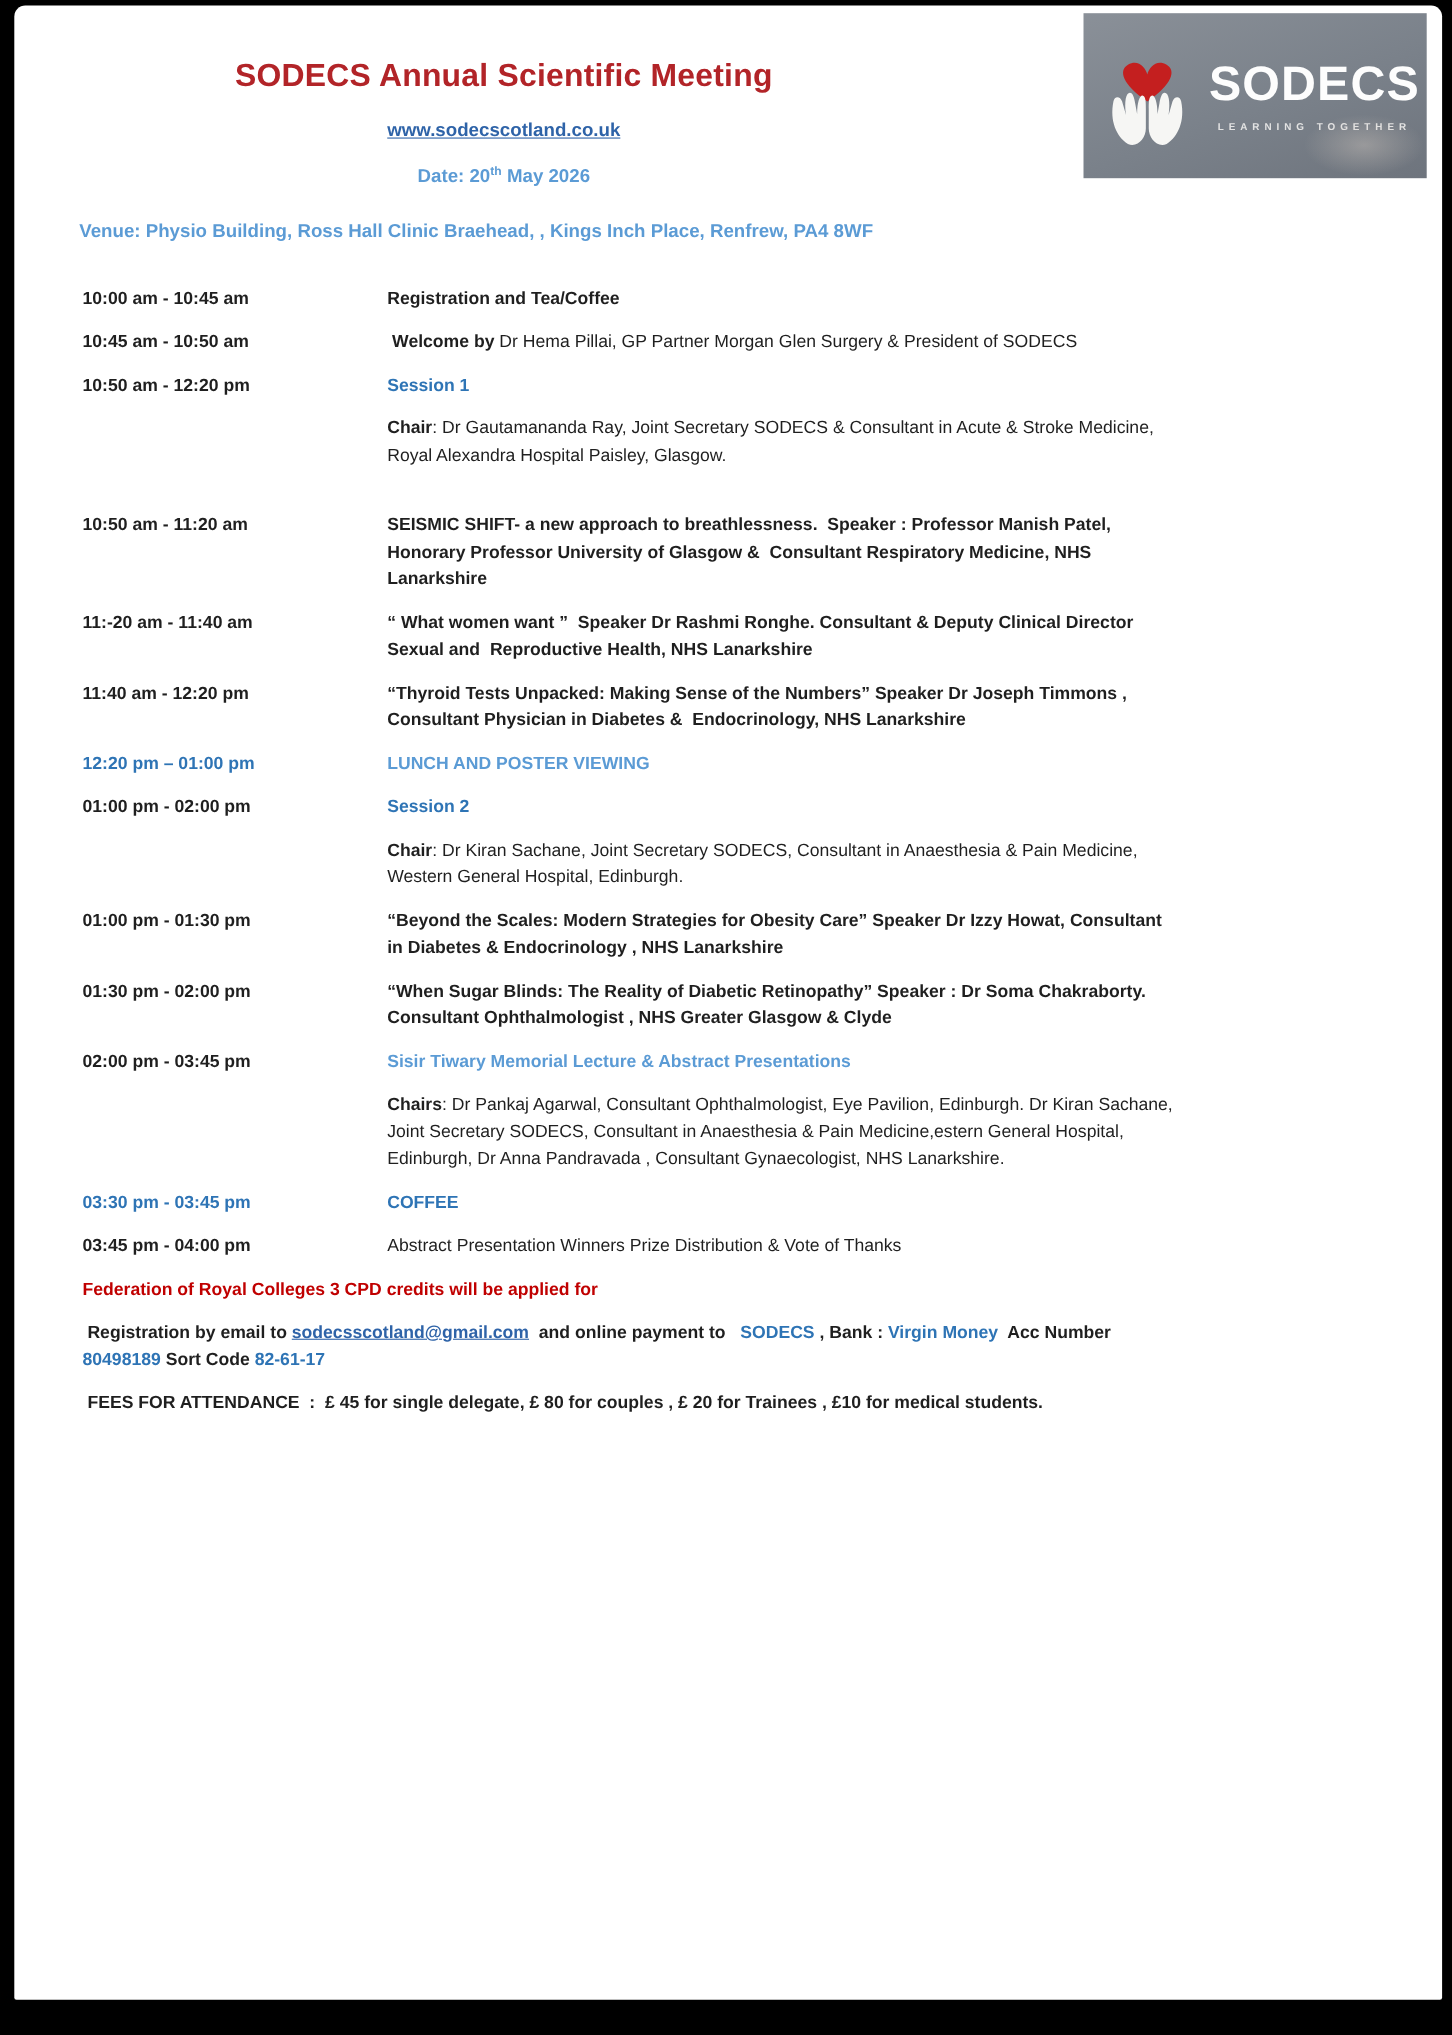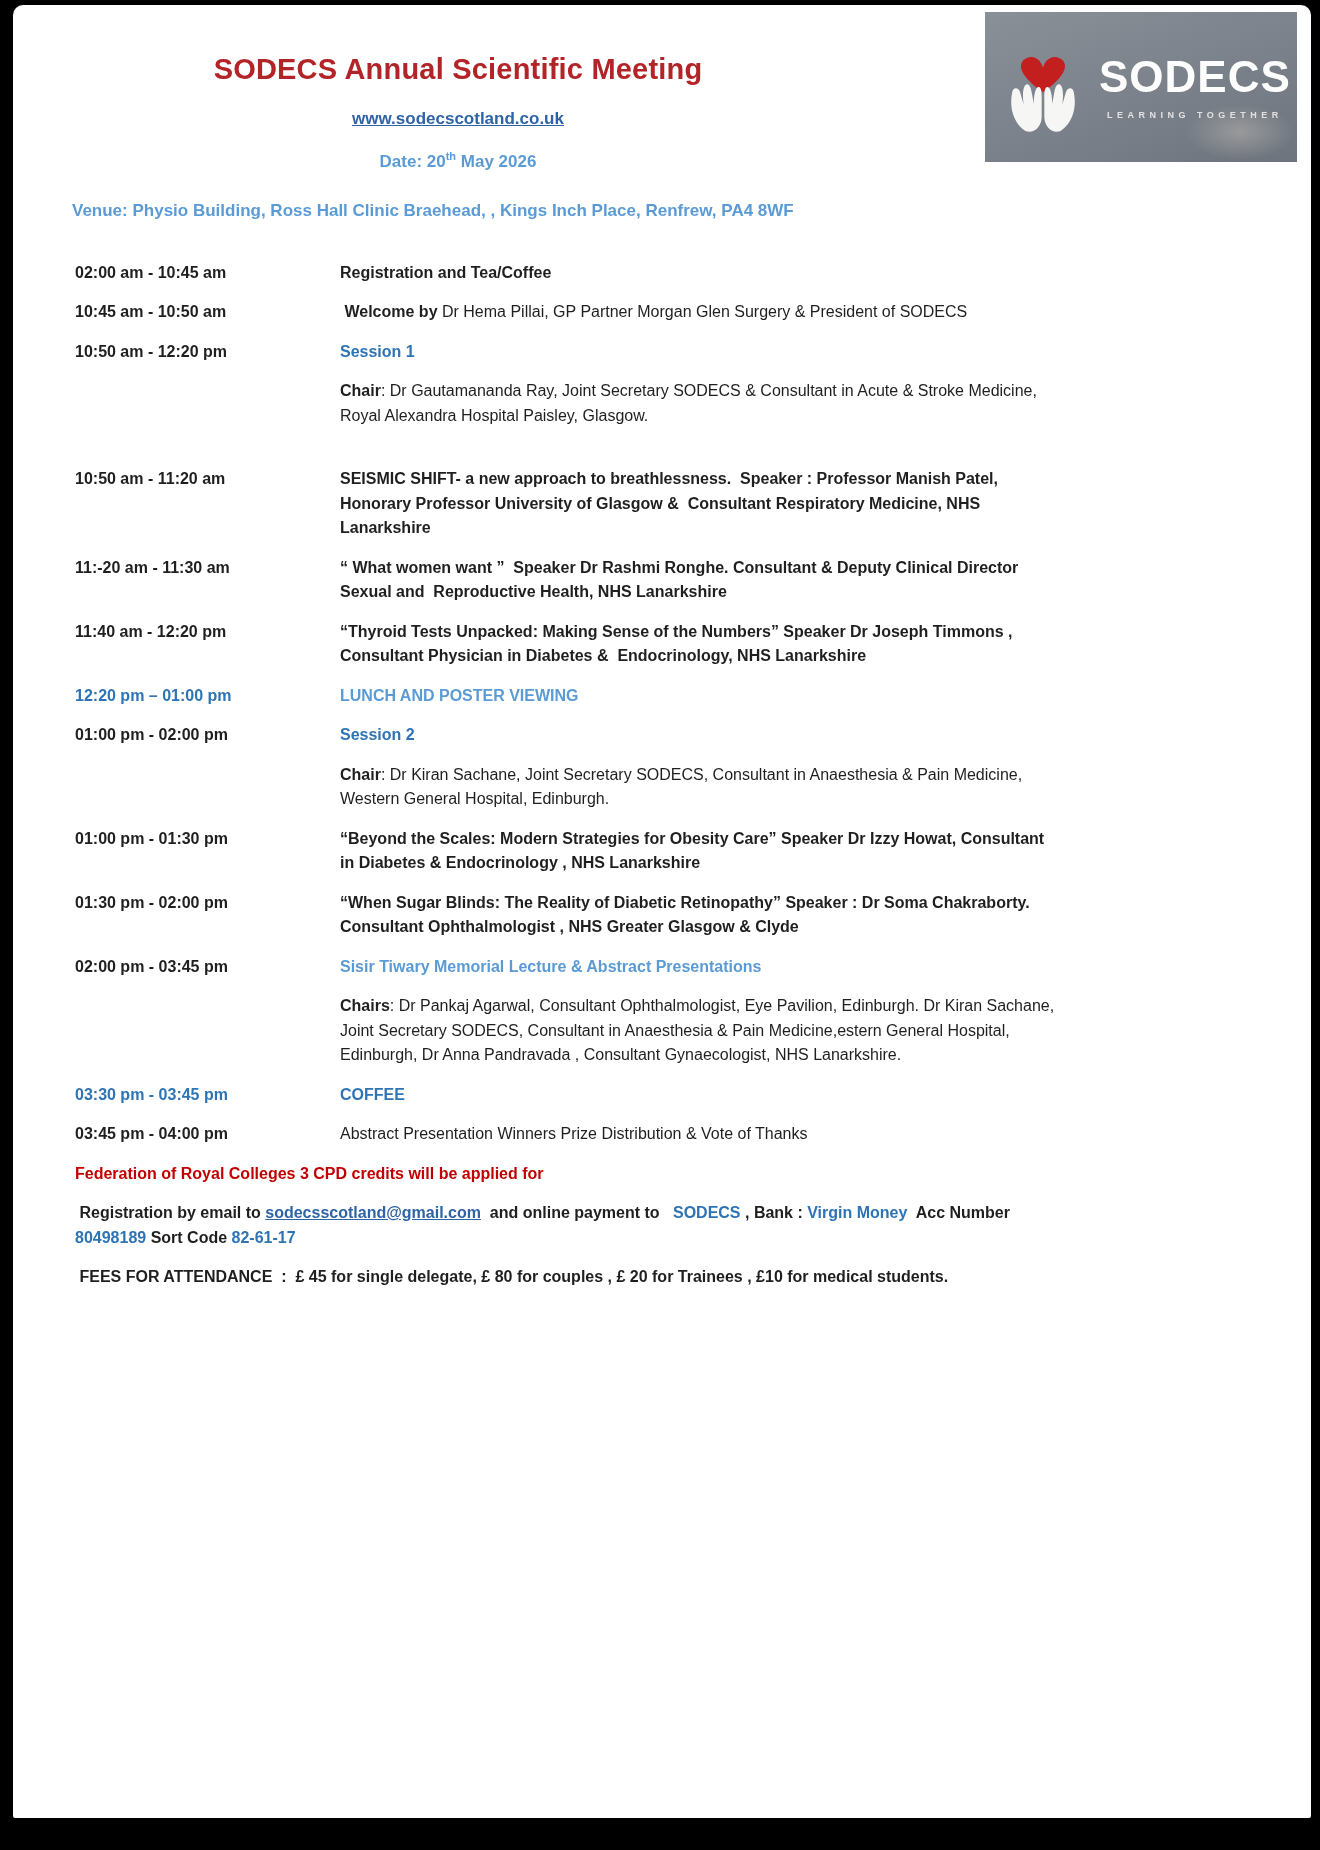--- a/index.html
+++ b/index.html
@@ -37,21 +37,21 @@
   .logo svg{flex:0 0 auto;display:block;}
   .logo-text{display:flex;flex-direction:column;align-items:center;}
   .logo-word{font-size:44px;font-weight:700;color:#fdfdfd;letter-spacing:1px;line-height:1;}
   .logo-tag{font-size:9px;font-weight:700;color:#e3e3e3;letter-spacing:4.5px;margin-top:11px;white-space:nowrap;}
   
   .schedule{margin-top:40px;}
   .row{display:flex;padding-left:62px;margin-bottom:15px;}
   .row.extra-gap{margin-bottom:39px;}
   .time{flex:0 0 265px;font-size:16px;line-height:24.5px;font-weight:700;color:#1f1f1f;white-space:pre-wrap;}
   .time.time-blue{color:#2e74b5;}
-  .desc{width:716px;font-size:16px;line-height:24.5px;color:#1f1f1f;white-space:pre-wrap;}
+  .desc{width:716px;font-size:16px;line-height:24.5px;color:#1f1f1f;white-space:pre-wrap;margin-left:12px;}
   
   .footer{margin-top:0;}
   .fline{padding-left:62px;padding-right:290px;margin-bottom:15px;font-size:16px;line-height:24.5px;white-space:pre-wrap;}
   .fline.tight{margin-bottom:0;}
   
   .seg-bold{font-weight:700;color:#1f1f1f;}
   .seg-reg{font-weight:400;color:#1f1f1f;}
   .seg-session{font-weight:700;color:#2e74b5;}
   .seg-lightblue{font-weight:700;color:#5b9bd5;}
   .seg-blue{font-weight:700;color:#2e74b5;}
@@ -82,41 +82,41 @@
         <div class="logo-word">SODECS</div>
         <div class="logo-tag">LEARNING TOGETHER</div>
       </div>
     </div>
   </div>
 
   <div class="venue-line">Venue: Physio Building, Ross Hall Clinic Braehead, , Kings Inch Place, Renfrew, PA4 8WF</div>
 
   <div class="schedule" id="schedule">
       <div class="row">
-        <div class="time">02:00 am - 10:45 am</div>
+        <div class="time">10:00 am - 10:45 am</div>
         <div class="desc"><span class="seg-bold">Registration and Tea/Coffee</span></div>
       </div>
       <div class="row">
         <div class="time">10:45 am - 10:50 am</div>
         <div class="desc"><span class="seg-bold"> Welcome by </span><span class="seg-reg">Dr Hema Pillai, GP Partner Morgan Glen Surgery &amp; President of SODECS</span></div>
       </div>
       <div class="row">
         <div class="time">10:50 am - 12:20 pm</div>
         <div class="desc"><span class="seg-session">Session 1</span></div>
       </div>
       <div class="row extra-gap">
         <div class="time"></div>
         <div class="desc"><span class="seg-bold">Chair</span><span class="seg-reg">: Dr Gautamananda Ray, Joint Secretary SODECS &amp; Consultant in Acute &amp; Stroke Medicine, Royal Alexandra Hospital Paisley, Glasgow.</span></div>
       </div>
       <div class="row">
         <div class="time">10:50 am - 11:20 am</div>
         <div class="desc"><span class="seg-bold">SEISMIC SHIFT- a new approach to breathlessness.  Speaker : Professor Manish Patel, Honorary Professor University of Glasgow &amp;  Consultant Respiratory Medicine, NHS Lanarkshire</span></div>
       </div>
       <div class="row">
-        <div class="time">11:-20 am - 11:30 am</div>
+        <div class="time">11:-20 am - 11:40 am</div>
         <div class="desc"><span class="seg-bold">“ What women want ”  Speaker Dr Rashmi Ronghe. Consultant &amp; Deputy Clinical Director Sexual and  Reproductive Health, NHS Lanarkshire</span></div>
       </div>
       <div class="row">
         <div class="time">11:40 am - 12:20 pm</div>
         <div class="desc"><span class="seg-bold">“Thyroid Tests Unpacked: Making Sense of the Numbers” Speaker Dr Joseph Timmons , Consultant Physician in Diabetes &amp;  Endocrinology, NHS Lanarkshire</span></div>
       </div>
       <div class="row">
         <div class="time time-blue">12:20 pm – 01:00 pm</div>
         <div class="desc"><span class="seg-lightblue">LUNCH AND POSTER VIEWING</span></div>
       </div>

